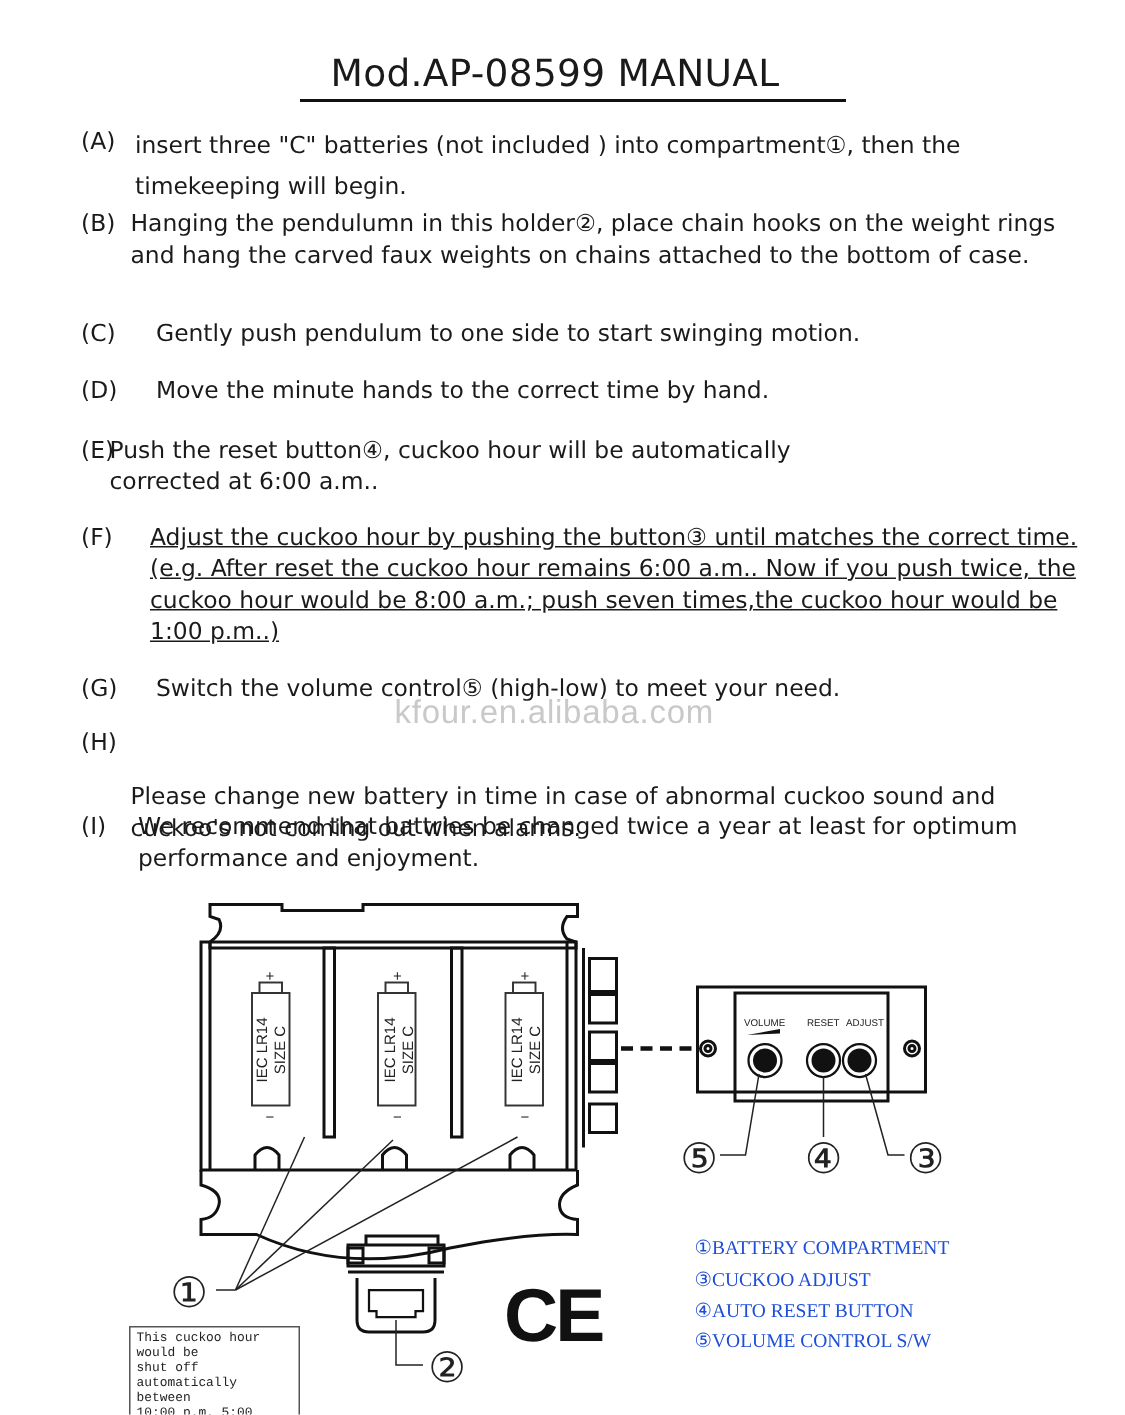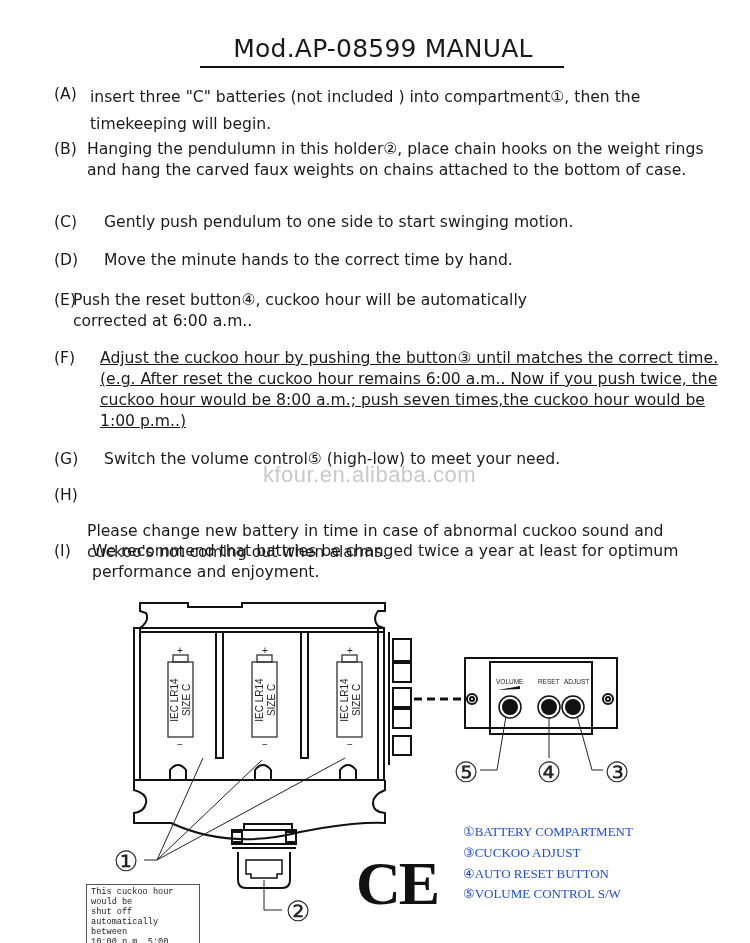--- a/index.html
+++ b/index.html
@@ -1,32 +1,32 @@
 <!DOCTYPE html>
 <html><head>
 <meta charset="utf-8">
 <style>
   html, body { margin:0; padding:0; background:#ffffff; }
   body { width:750px; height:943px; position:relative; overflow:hidden;
          font-family:"DejaVu Sans", sans-serif; color:#1a1a1a; }
-  .title { position:absolute; left:218px; top:34px; width:330px; text-align:center;
+  .title { position:absolute; left:205px; top:34px; width:330px; text-align:center;
            font-size:25px; letter-spacing:0.2px; color:#1a1a1a; }
   .title-rule { position:absolute; left:200px; top:66px; width:364px; height:2px; background:#111; }
   .step { position:absolute; left:54px; font-size:15.6px; line-height:21px; color:#1a1a1a; }
   .step .lbl { position:absolute; left:0; top:0; }
   .step .txt { display:block; margin-left:50px; }
   .watermark { position:absolute; left:263px; top:462px; font-family:"Liberation Sans", sans-serif;
                font-size:22px; color:#c9c9c9; letter-spacing:0.5px; }
   svg { position:absolute; left:0; top:0; }
   .legend { position:absolute; left:463px; top:822px; font-family:"Liberation Serif", serif;
             font-size:13px; line-height:20.8px; color:#1d4ed8; }
   .note { position:absolute; left:86px; top:884px; width:104px; border:1px solid #555;
           font-family:Liberation Mono, monospace; font-size:8.6px; line-height:10px; padding:2px 4px; color:#222; }
-  .ce { position:absolute; left:356px; top:852px; font-family:Liberation Serif, serif; font-weight:bold;
-        font-size:62px; letter-spacing:-2px; color:#111; line-height:1; }
+  .ce { position:absolute; left:336px; top:852px; font-family:Liberation Sans, sans-serif; font-weight:bold;
+        font-size:50px; letter-spacing:-2px; color:#111; line-height:1; }
 </style>
 </head>
 <body>
 
 <div class="title">Mod.AP-08599 MANUAL</div>
 <div class="title-rule"></div>
 
 <div class="step" style="top:84px;width:640px;">
   <span class="lbl">(A)</span>
   <span class="txt" style="margin-left:36px;line-height:27px;">insert three "C" batteries (not included ) into compartment①, then the timekeeping will begin.</span>

